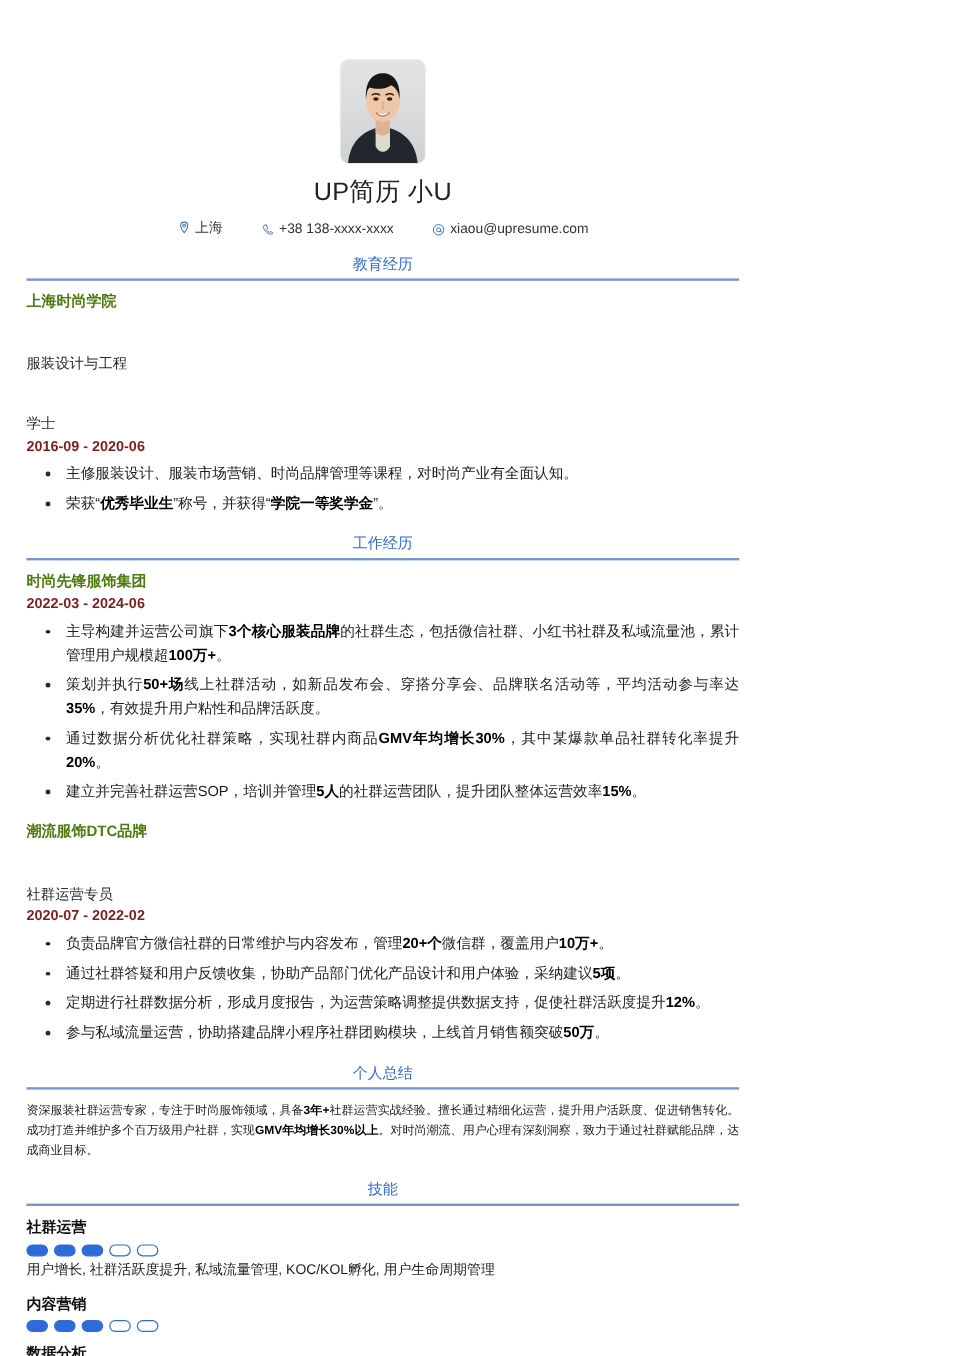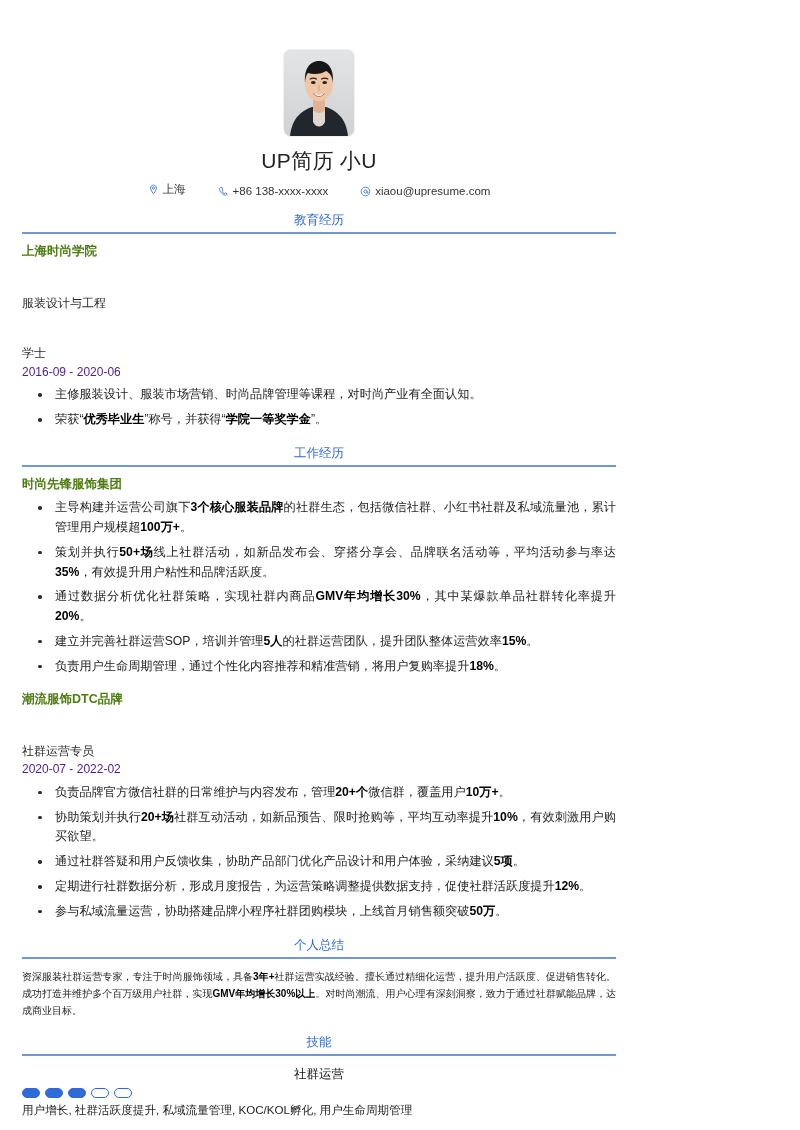--- a/index.html
+++ b/index.html
@@ -91,22 +91,22 @@
     line-height: 1.55;
   }
   .entry-sub {
     font-size: 12px;
     color: #2a2a2a;
     line-height: 1.55;
     margin-top: 32px;
   }
   .entry-date {
     font-size: 12px;
-    font-weight: 400;
-    color: #4c1d95;
+    font-weight: 700;
+    color: #7f1d1d;
     line-height: 1.55;
   }
 
   ul.bullets {
     list-style: none;
     margin: 4px 0 0 0;
     padding: 0;
   }
   ul.bullets > li {
     position: relative;
@@ -137,24 +137,23 @@
     line-height: 1.72;
     color: #1d1d1d;
     text-align: justify;
     text-justify: inter-ideograph;
   }
 
   
   .skill { margin-top: 9px; }
   .skill-name {
     font-size: 12.5px;
-    font-weight: 400;
+    font-weight: 700;
     color: #111111;
     line-height: 1.5;
-    text-align: center;
   }
   .pips {
     display: flex;
     gap: 5px;
     margin: 4px 0 3px 0;
   }
   .pip {
     width: 18px;
     height: 10px;
     border-radius: 5px;
@@ -220,21 +219,21 @@
         </span>
         <span>上海</span>
       </span>
 
       <span class="contact">
         <span class="ci">
           <svg width="11" height="11" viewBox="0 0 16 16" fill="none">
             <path d="M3 2.6c-.9.5-1.2 1.6-.9 2.6.7 2.4 2.1 4.3 3.9 5.8 1.4 1.2 3.1 2.1 4.7 2.4 1 .2 2-.3 2.4-1.2l.3-.7-2.7-1.5-1.2 1.2c-1.4-.6-2.8-1.9-3.6-3.4l1.3-1.1L5.8 2 3 2.6z" stroke="currentColor" stroke-width="1.2" fill="none" stroke-linejoin="round"></path>
           </svg>
         </span>
-        <span>+86 138-xxxx-xxxx</span>
+        <span>+38 138-xxxx-xxxx</span>
       </span>
 
       <span class="contact">
         <span class="ci">
           <svg width="11" height="11" viewBox="0 0 16 16" fill="none">
             <circle cx="8" cy="8" r="6.3" stroke="currentColor" stroke-width="1.2" fill="none"></circle>
             <circle cx="8" cy="8" r="2.4" stroke="currentColor" stroke-width="1.2" fill="none"></circle>
             <path d="M10.4 8v1.6c0 1 1.1 1.3 1.7.6" stroke="currentColor" stroke-width="1.2" fill="none" stroke-linecap="round"></path>
           </svg>
         </span>
@@ -258,36 +257,35 @@
       </ul>
     </div>
   </div>
 
   <div class="section">
     <div class="section-title">工作经历</div>
     <div class="section-rule"></div>
 
     <div class="entry">
       <div class="entry-org">时尚先锋服饰集团</div>
+      <div class="entry-date">2022-03 - 2024-06</div>
       <ul class="bullets">
         <li>主导构建并运营公司旗下<b>3个核心服装品牌</b>的社群生态，包括微信社群、小红书社群及私域流量池，累计管理用户规模超<b>100万+</b>。</li>
         <li>策划并执行<b>50+场</b>线上社群活动，如新品发布会、穿搭分享会、品牌联名活动等，平均活动参与率达<b>35%</b>，有效提升用户粘性和品牌活跃度。</li>
         <li>通过数据分析优化社群策略，实现社群内商品<b>GMV年均增长30%</b>，其中某爆款单品社群转化率提升<b>20%</b>。</li>
         <li>建立并完善社群运营SOP，培训并管理<b>5人</b>的社群运营团队，提升团队整体运营效率<b>15%</b>。</li>
-        <li>负责用户生命周期管理，通过个性化内容推荐和精准营销，将用户复购率提升<b>18%</b>。</li>
       </ul>
     </div>
 
     <div class="entry">
       <div class="entry-org">潮流服饰DTC品牌</div>
       <div class="entry-sub">社群运营专员</div>
       <div class="entry-date">2020-07 - 2022-02</div>
       <ul class="bullets">
         <li>负责品牌官方微信社群的日常维护与内容发布，管理<b>20+个</b>微信群，覆盖用户<b>10万+</b>。</li>
-        <li>协助策划并执行<b>20+场</b>社群互动活动，如新品预告、限时抢购等，平均互动率提升<b>10%</b>，有效刺激用户购买欲望。</li>
         <li>通过社群答疑和用户反馈收集，协助产品部门优化产品设计和用户体验，采纳建议<b>5项</b>。</li>
         <li>定期进行社群数据分析，形成月度报告，为运营策略调整提供数据支持，促使社群活跃度提升<b>12%</b>。</li>
         <li>参与私域流量运营，协助搭建品牌小程序社群团购模块，上线首月销售额突破<b>50万</b>。</li>
       </ul>
     </div>
   </div>
 
   <div class="section">
     <div class="section-title">个人总结</div>
     <div class="section-rule"></div>

